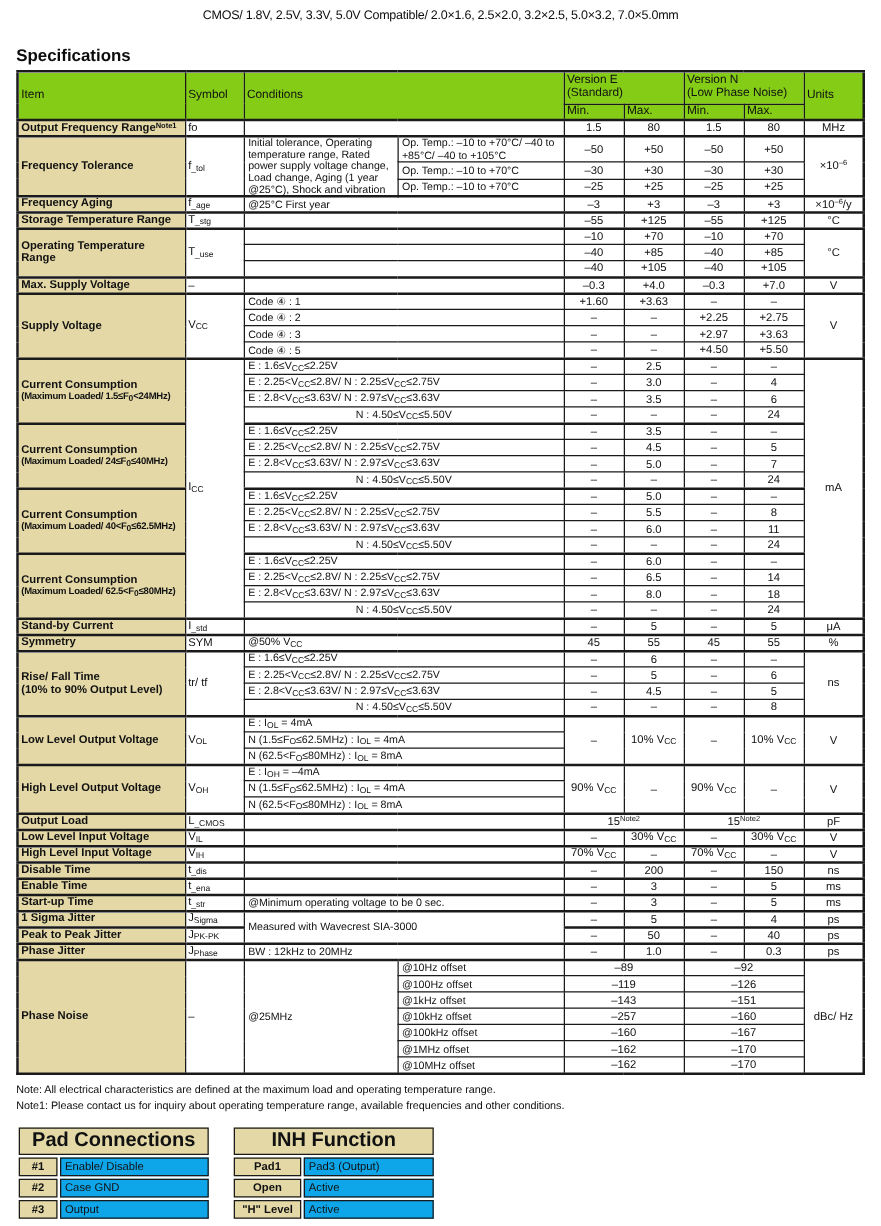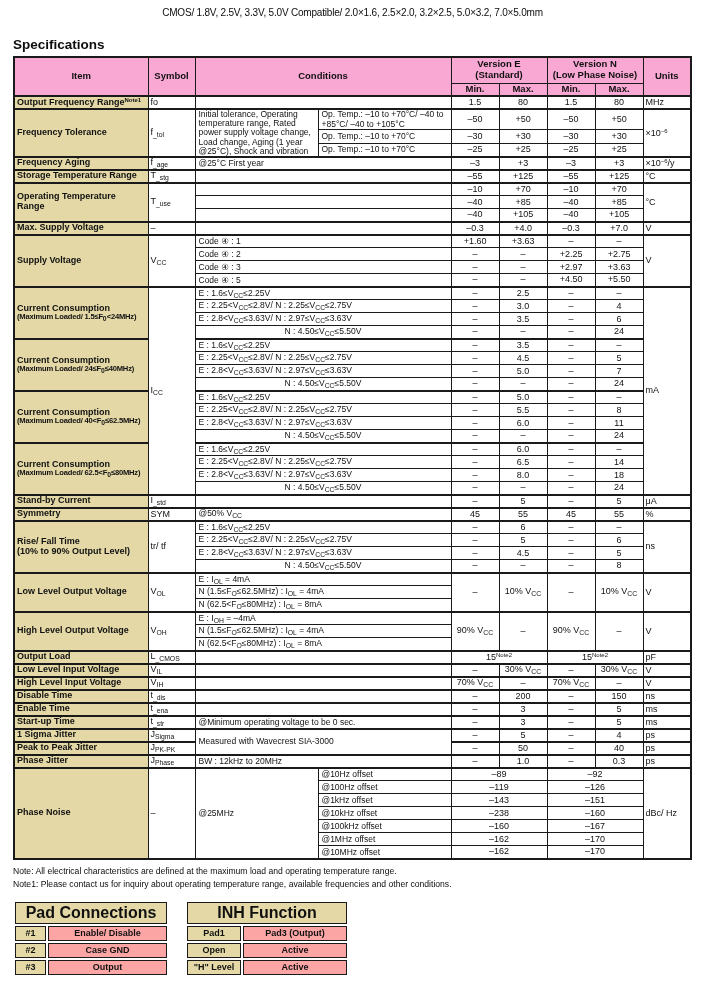--- a/index.html
+++ b/index.html
@@ -4,41 +4,41 @@
 <style>
   html,body{margin:0;padding:0;background:#fff;}
   body{width:705px;height:981px;overflow:hidden;font-family:"Liberation Sans",sans-serif;color:#111;}
   .top-line{padding-top:7px;text-align:center;font-size:10px;letter-spacing:-0.2px;color:#0d0d0d;}
   .section-title{font-size:13.5px;font-weight:bold;margin:19px 0 4px 13px;color:#0d0d0d;}
 
   table.spec{border-collapse:collapse;table-layout:fixed;width:677px;margin-left:13px;border:2px solid #1a1a1a;}
   .spec td{border:1px solid #1a1a1a;padding:0 2px;line-height:1.08;vertical-align:middle;overflow:hidden;}
   .spec tr{height:13px;}
   .spec thead tr:first-child{height:26px;}
-  .spec td.h{background:#f9a8d4;font-weight:bold;text-align:center;font-size:9.5px;line-height:1.15;}
+  .spec td.h{background:#84cc16;font-weight:normal;text-align:left;font-size:9.5px;line-height:1.15;}
   .spec td.item{background:#e3d8a6;font-weight:bold;text-align:left;font-size:9px;line-height:1.1;padding-left:2px;}
   .spec td.item .t2{font-size:7.6px;font-weight:bold;line-height:1.05;letter-spacing:-0.2px;}
   .spec td.sym{font-size:9px;}
   .spec td.cond{text-align:left;font-size:8.5px;padding-left:3px;}
   .spec td.condc{text-align:center;font-size:8.5px;}
   .spec td.val{text-align:center;font-size:9px;}
-  .spec td.unit{text-align:left;font-size:9px;}
+  .spec td.unit{text-align:center;font-size:9px;}
   .spec tr.sec td{border-top-width:2px;}
   .spec sub{font-size:6.8px;vertical-align:-1.5px;letter-spacing:0;}
   .spec sup{font-size:6px;vertical-align:3px;letter-spacing:0;}
 
   .notes{margin:5px 0 0 13px;}
   .notes div{font-size:8.6px;line-height:1.5;color:#0d0d0d;}
 
   .mini-wrap{display:flex;gap:16px;margin:9px 0 0 13px;}
   table.mini{border-collapse:separate;border-spacing:2px;}
   .mini td{border:1px solid #1a1a1a;height:11px;vertical-align:middle;}
   .mini td.mh{background:#e3d8a6;font-weight:bold;text-align:center;font-size:16px;}
   .mini td.ml{background:#e3d8a6;font-weight:bold;text-align:center;font-size:9px;}
-  .mini td.mr{background:#fca5a5;text-align:center;font-size:9px;padding:0 3px;font-weight:bold;}
+  .mini td.mr{background:#0ea5e9;text-align:left;font-size:9px;padding:0 3px;}
 </style>
 </head>
 <body>
 
 <div class="top-line">CMOS/ 1.8V, 2.5V, 3.3V, 5.0V Compatible/ 2.0×1.6, 2.5×2.0, 3.2×2.5, 5.0×3.2, 7.0×5.0mm</div>
 
 <div class="section-title">Specifications</div>
 
 <table class="spec">
   <colgroup>
@@ -491,21 +491,21 @@
         <td class="val" colspan="2">–119</td>
         <td class="val" colspan="2">–126</td>
       </tr>
       <tr>
         <td class="cond">@1kHz offset</td>
         <td class="val" colspan="2">–143</td>
         <td class="val" colspan="2">–151</td>
       </tr>
       <tr>
         <td class="cond">@10kHz offset</td>
-        <td class="val" colspan="2">–238</td>
+        <td class="val" colspan="2">–257</td>
         <td class="val" colspan="2">–160</td>
       </tr>
       <tr>
         <td class="cond">@100kHz offset</td>
         <td class="val" colspan="2">–160</td>
         <td class="val" colspan="2">–167</td>
       </tr>
       <tr>
         <td class="cond">@1MHz offset</td>
         <td class="val" colspan="2">–162</td>

